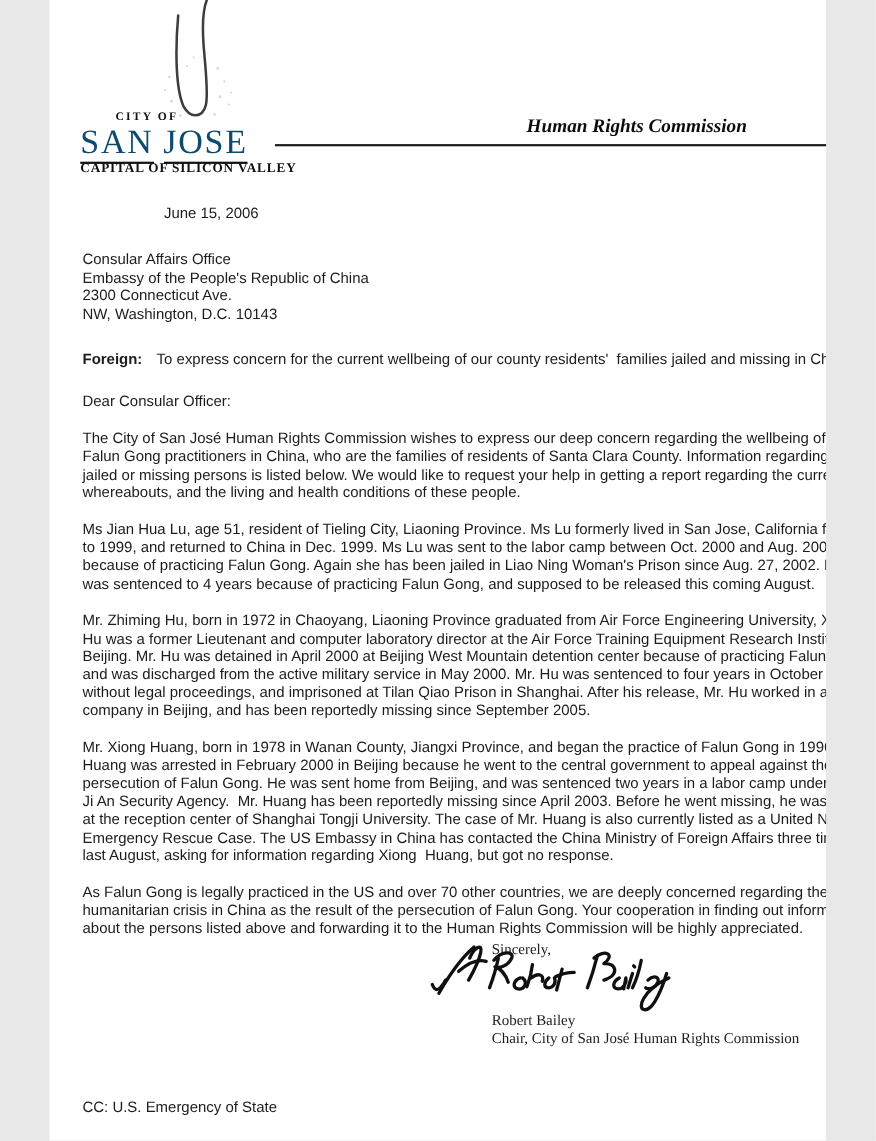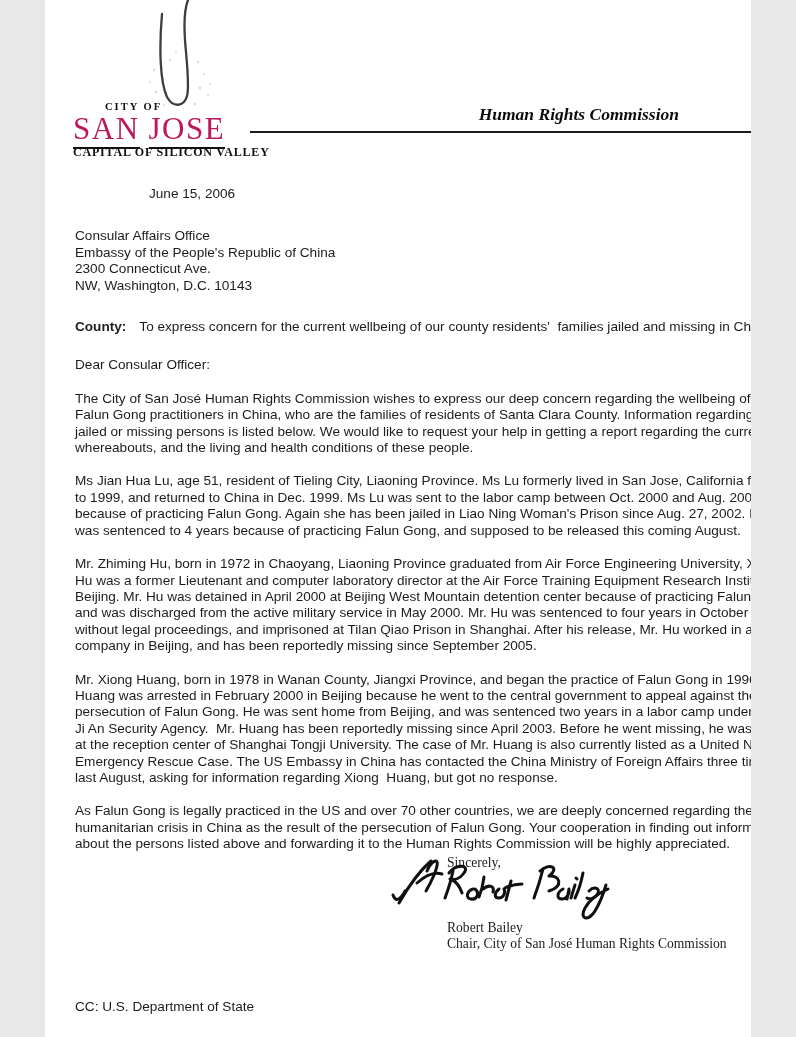--- a/index.html
+++ b/index.html
@@ -17,21 +17,21 @@
   .letterhead { position:absolute; top:0; left:0; width:100%; height:170px; }
   .logo-u { position:absolute; left:95px; top:0; }
   .cityof {
     position:absolute; left:60px; top:101px;
     font-family:"Liberation Serif", serif;
     font-size:10.5px; letter-spacing:2px; color:#111; font-weight:600;
   }
   .cityname {
     position:absolute; left:28px; top:111px;
     font-family:"Liberation Serif", serif;
-    font-size:31px; letter-spacing:1.5px; color:#be185d;
+    font-size:31px; letter-spacing:1.5px; color:#0c4a6e;
     white-space:nowrap;
   }
   .cityname .word { border-bottom:2px solid #111; padding-bottom:1px; }
   .cityname .word + .word { margin-left:9px; }
   .tagline {
     position:absolute; left:28px; top:145px;
     font-family:"Liberation Serif", serif;
     font-size:12px; letter-spacing:0.8px; color:#111; font-weight:600;
   }
   .dept {
@@ -100,21 +100,21 @@
     <div class="date-line">June 15, 2006</div>
 
     <div class="recipient" id="recipient">
         <div>Consular Affairs Office</div>
         <div>Embassy of the People's Republic of China</div>
         <div>2300 Connecticut Ave.</div>
         <div>NW, Washington, D.C. 10143</div>
       </div>
 
     <div class="subject-row">
-      <span class="subject-label">County:</span><span class="pre">To express concern for the current wellbeing of our county residents'  families jailed and missing in China.</span>
+      <span class="subject-label">Foreign:</span><span class="pre">To express concern for the current wellbeing of our county residents'  families jailed and missing in China.</span>
     </div>
 
     <div class="salutation">Dear Consular Officer:</div>
 
     <div id="paragraphs">
         <p class="body-para"><span>The City of San José Human Rights Commission wishes to express our deep concern regarding the wellbeing of three Falun Gong practitioners in China, who are the families of residents of Santa Clara County. Information regarding these jailed or missing persons is listed below. We would like to request your help in getting a report regarding the current whereabouts, and the living and health conditions of these people.</span></p>
         <p class="body-para"><span class="b">Ms Jian Hua Lu</span><span>, age 51, resident of Tieling City, Liaoning Province. Ms Lu formerly lived in San Jose, California from 1992 to 1999, and returned to China in Dec. 1999. Ms Lu was sent to the labor camp between Oct. 2000 and Aug. 2001 because of practicing Falun Gong. Again she has been jailed in Liao Ning Woman's Prison since Aug. 27, 2002. Ms Lu was sentenced to 4 years because of practicing Falun Gong, and supposed to be released this coming August.</span></p>
         <p class="body-para"><span class="b">Mr. Zhiming Hu</span><span>, born in 1972 in Chaoyang, Liaoning Province graduated from Air Force Engineering University, Xi'an.  Mr. Hu was a former Lieutenant and computer laboratory director at the Air Force Training Equipment Research Institute in Beijing. Mr. Hu was detained in April 2000 at Beijing West Mountain detention center because of practicing Falun Gong, and was discharged from the active military service in May 2000. Mr. Hu was sentenced to four years in October 2000 without legal proceedings, and imprisoned at Tilan Qiao Prison in Shanghai. After his release, Mr. Hu worked in a hi-tech company in Beijing, and has been reportedly missing since September 2005.</span></p>
         <p class="body-para"><span class="b">Mr. Xiong Huang</span><span>, born in 1978 in Wanan County, Jiangxi Province, and began the practice of Falun Gong in 1996. Mr. Huang was arrested in February 2000 in Beijing because he went to the central government to appeal against the persecution of Falun Gong. He was sent home from Beijing, and was sentenced two years in a labor camp under Jiangxi Ji An Security Agency.  Mr. Huang has been reportedly missing since April 2003. Before he went missing, he was staying at the reception center of Shanghai Tongji University. </span><span class="b">The case of Mr. Huang is also currently listed as a United Nations Emergency Rescue Case.</span><span> The US Embassy in China has contacted the China Ministry of Foreign Affairs three times since last August, asking for information regarding Xiong  Huang, but got no response.</span></p>
         <p class="body-para"><span>As Falun Gong is legally practiced in the US and over 70 other countries, we are deeply concerned regarding the humanitarian crisis in China as the result of the persecution of Falun Gong. Your cooperation in finding out information about the persons listed above and forwarding it to the Human Rights Commission will be highly appreciated.</span></p>
@@ -146,15 +146,15 @@
           <path d="M189,29 l1,1"></path>
         </g>
       </svg>
       <span class="valediction">Sincerely,</span>
       <div class="sig-space"></div>
       <div>Robert Bailey</div>
       <div>Chair, City of San José Human Rights Commission</div>
     </div>
   </div>
 
-  <div class="cc">CC: U.S. Department of State</div>
+  <div class="cc">CC: U.S. Emergency of State</div>
 
 </div>
 
 </body></html>

